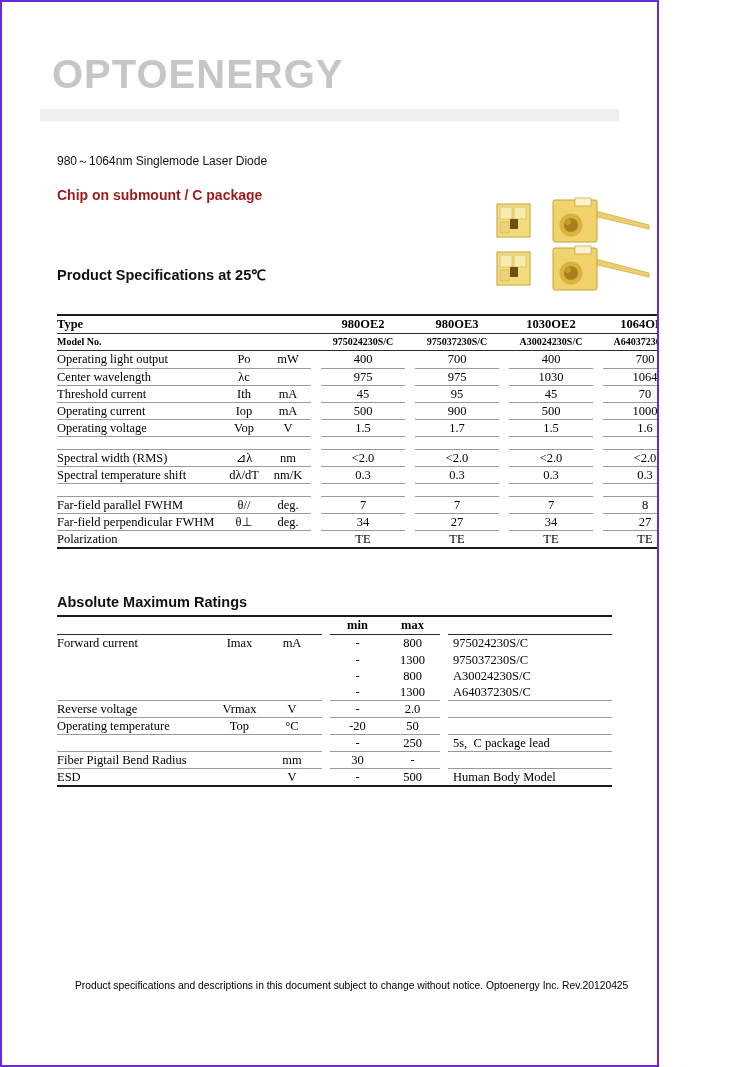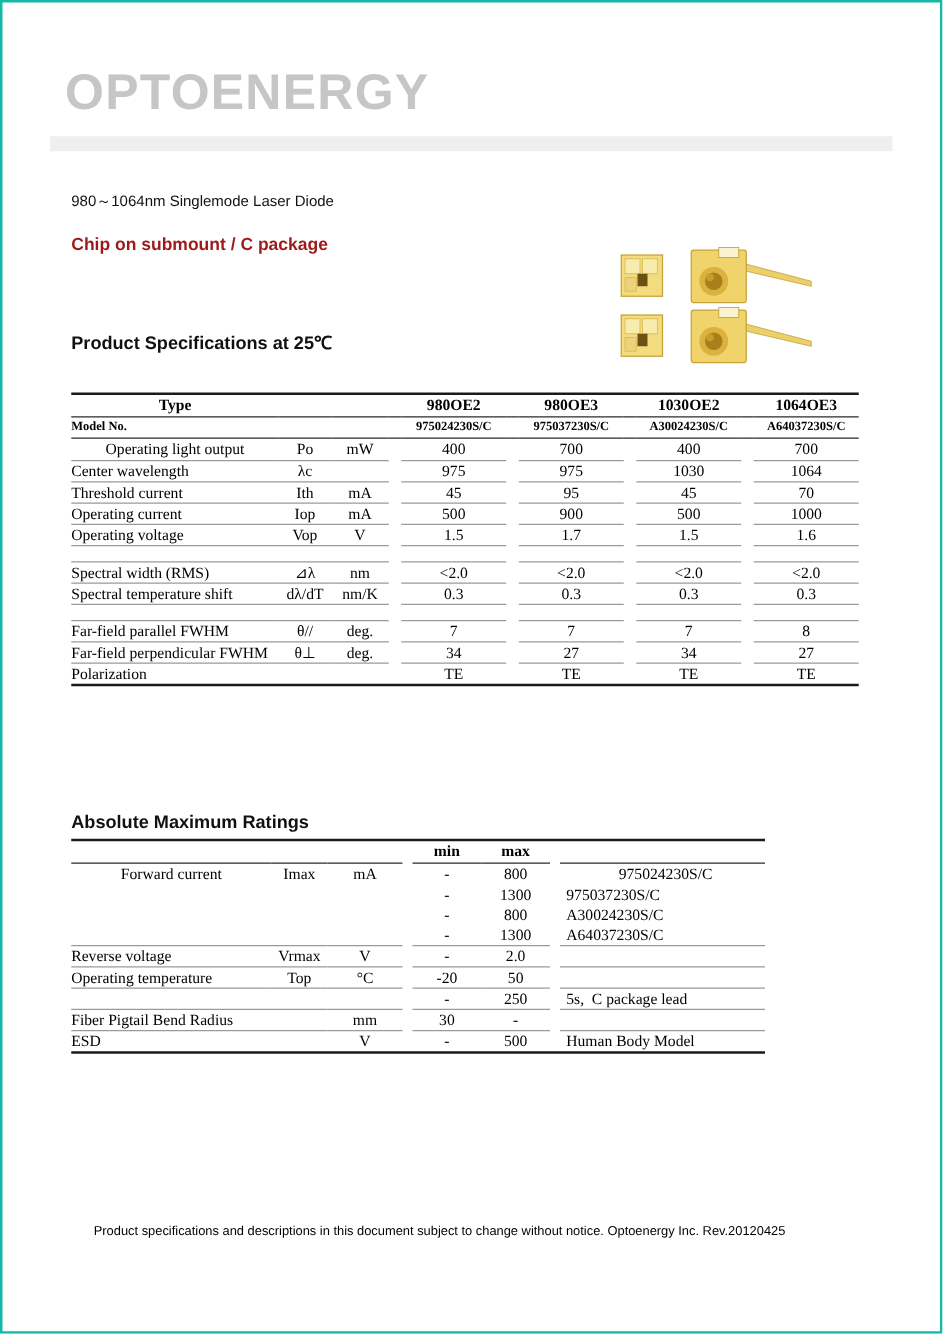--- a/index.html
+++ b/index.html
@@ -1,20 +1,20 @@
 <!DOCTYPE html>
 <html><head>
 <meta charset="utf-8">
 <style>
   html,body{margin:0;padding:0;background:#ffffff;}
   .page{
     position:relative;
-    width:754px;height:1067px;
+    width:659px;height:1067px;
     box-sizing:border-box;
-    border:2px solid #14b8a6;
+    border:2px solid #6d28d9;
     background:#ffffff;
     font-family:"Liberation Serif",serif;
     color:#000;
     overflow:hidden;
   }
   .logo{
     margin:52px 0 0 50px;
     font-family:"Liberation Sans",sans-serif;
     font-weight:bold;
     font-size:40px;
@@ -47,41 +47,41 @@
   }
   h2{
     font-family:"Liberation Sans",sans-serif;
     font-weight:bold;
     font-size:14.5px;
     color:#111;
     margin:0 0 0 55px;
     line-height:17px;
   }
   #spec-heading{margin-top:64px;}
-  #amr-heading{margin-top:101px;}
+  #amr-heading{margin-top:45px;}
 
   table.doc{
     border-collapse:separate;
     border-spacing:0;
     table-layout:fixed;
     font-size:12.5px;
     color:#000;
     border-top:2px solid #1a1a1a;
     border-bottom:2px solid #1a1a1a;
   }
   table.spec{width:630px;margin:30px 0 0 55px;}
   table.amr{width:555px;margin:4px 0 0 55px;}
   .doc td{
     padding:0;
     line-height:16px;
     vertical-align:bottom;
     white-space:nowrap;
     overflow:hidden;
   }
-  .doc tr:first-child td{line-height:17px;text-align:center;}
+  .doc tr:first-child td{line-height:17px;}
   td.lbl{text-align:left;}
   td.sym,td.unit,td.val{text-align:center;}
   td.rem{text-align:left;padding-left:5px;white-space:pre;}
   .b{font-weight:bold;}
   tr.hdr-full td{border-bottom:1px solid #2b2b2b;}
   td.bb3{border-bottom:1px solid #2b2b2b;}
   td.seg{border-bottom:1px solid #9a9a9a;}
   tr.gap-row td{height:12px;line-height:12px;}
   tr.model-row td{font-size:10px;}
   .footer{

